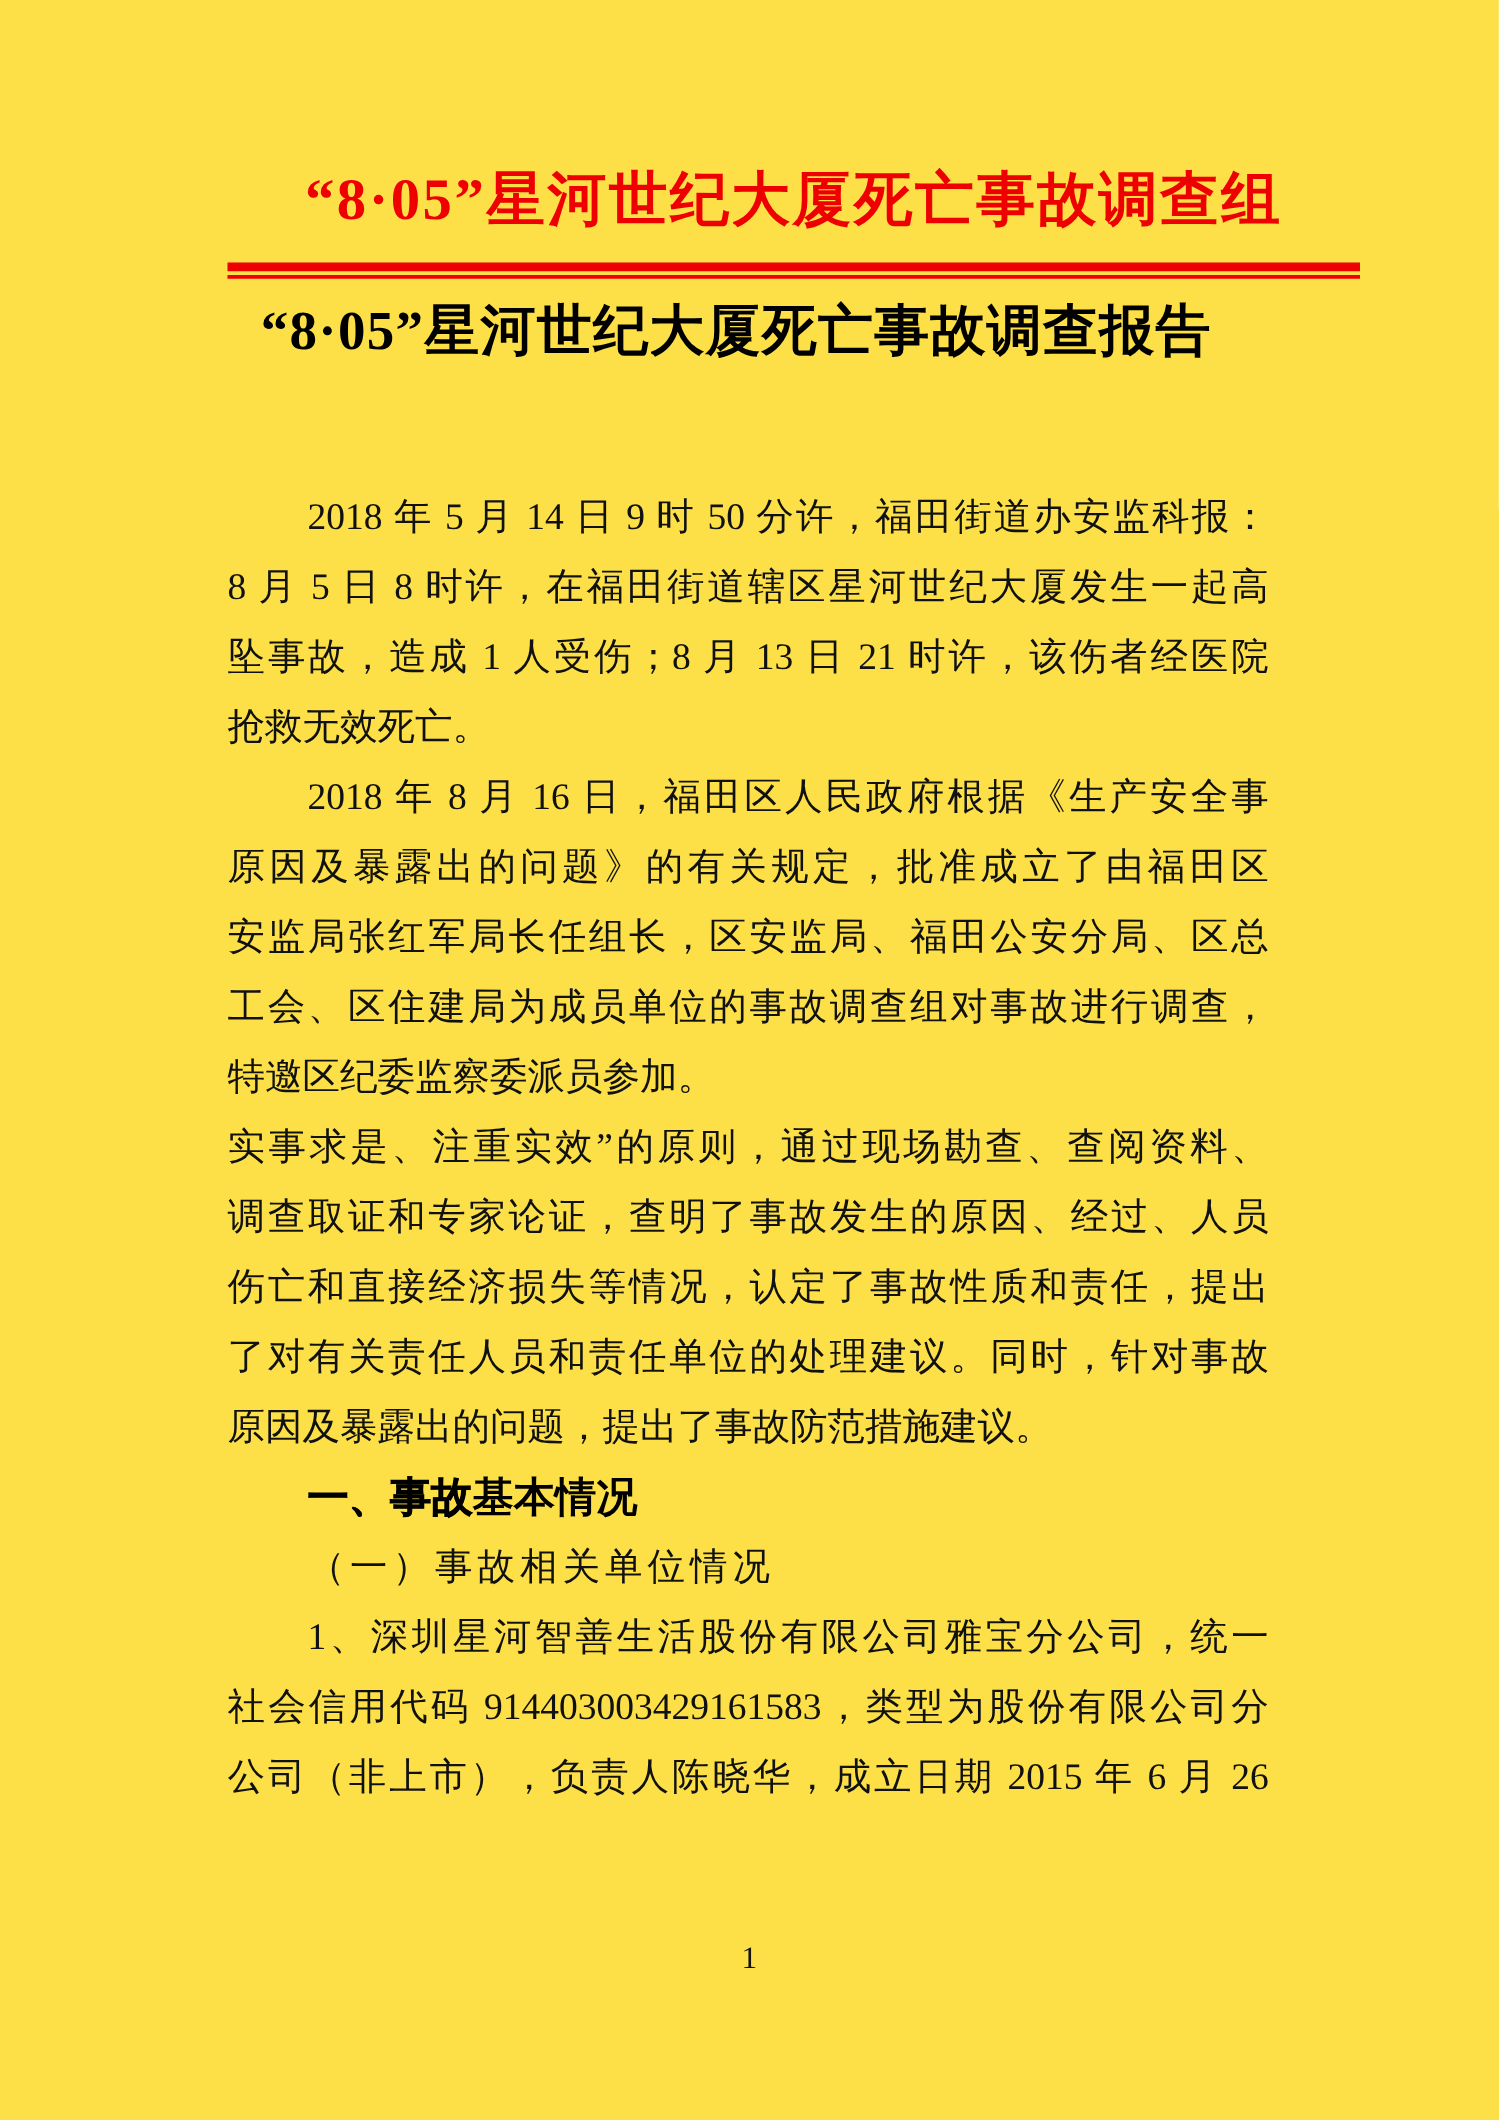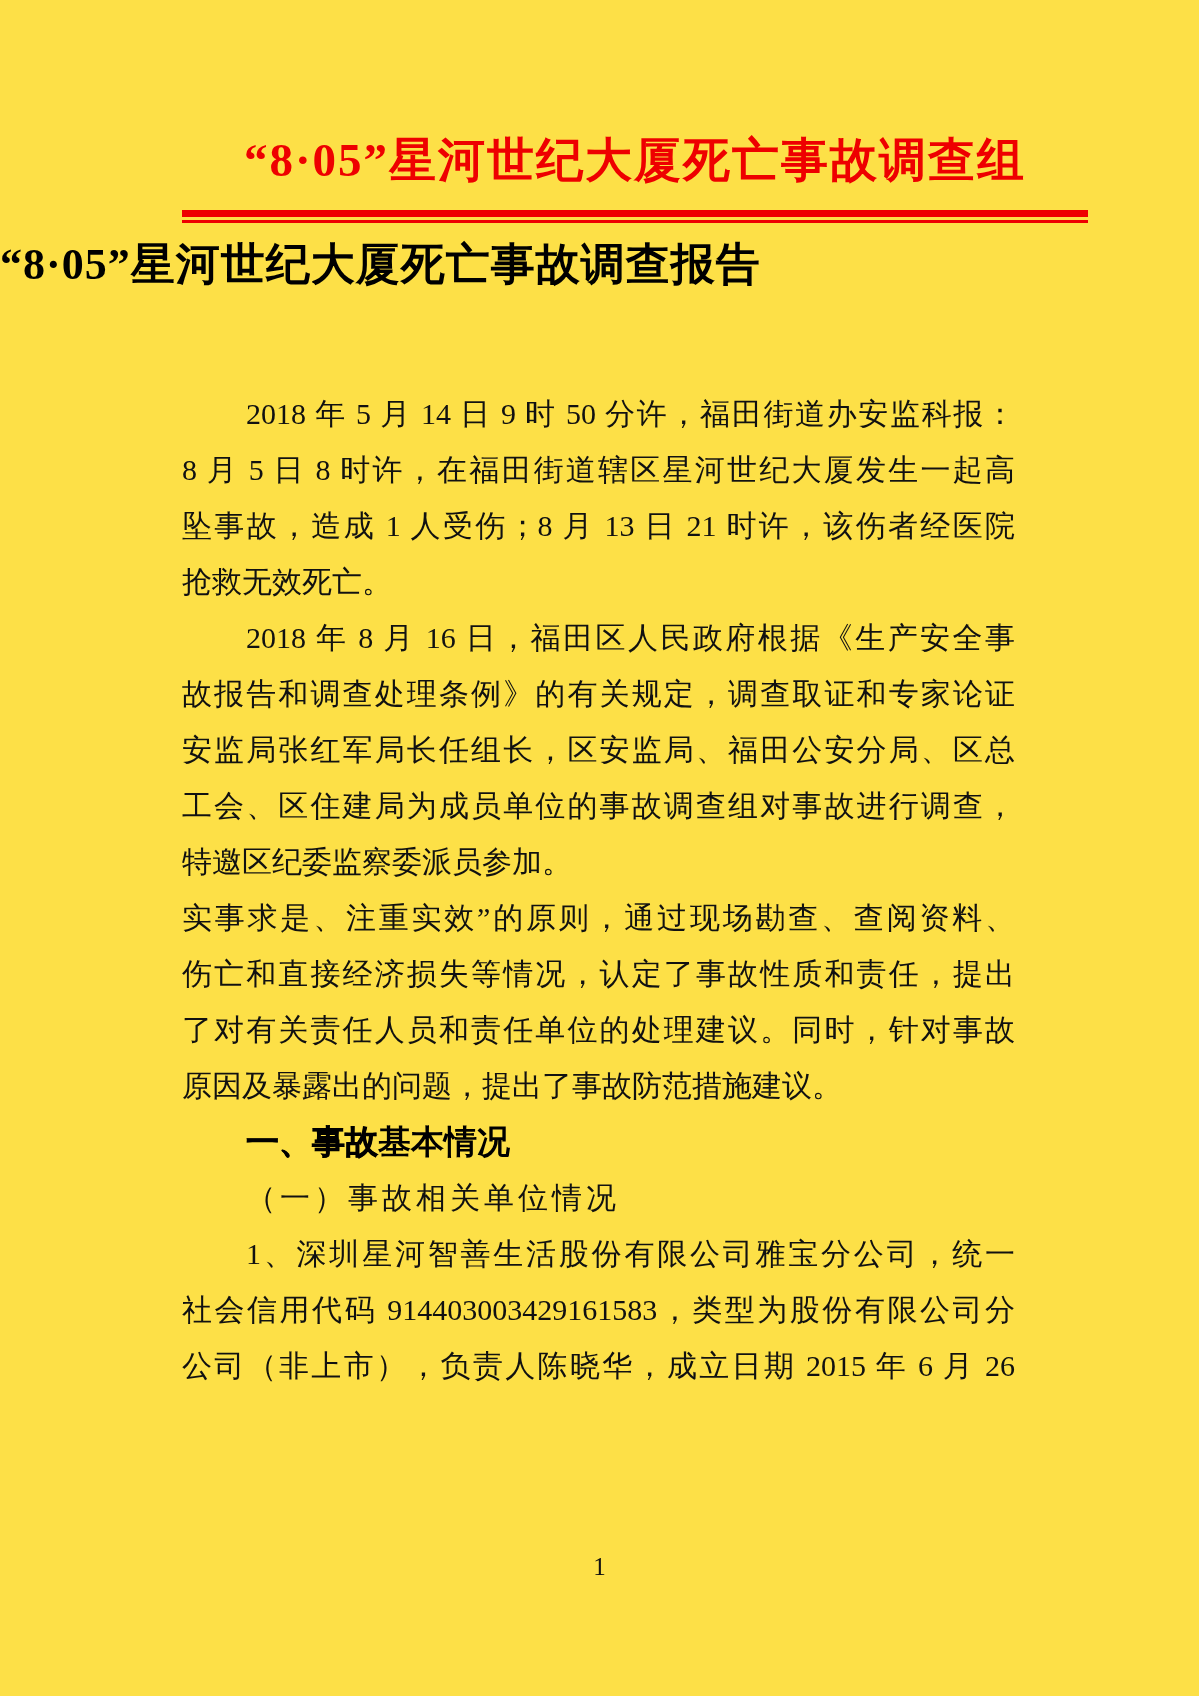--- a/index.html
+++ b/index.html
@@ -42,20 +42,21 @@
     border-bottom: 3px solid var(--accent-red, #ee0000);
   }
   .doc-title {
     position: absolute;
     left: 0;
     top: 233px;
     width: 1178px;
     height: 64px;
     line-height: 64px;
     margin: 0;
+    text-align: center;
     font-size: 44px;
     font-weight: 700;
     letter-spacing: 1px;
     color: #000000;
     font-family: "Liberation Serif", "DejaVu Serif", serif;
     white-space: nowrap;
   }
   .body-block {
     position: absolute;
     left: 182px;
@@ -118,25 +119,26 @@
   <div class="red-rule"></div>
 
   <h1 class="doc-title">“8·05”星河世纪大厦死亡事故调查报告</h1>
 
   <div class="body-block" id="body-lines">
       <div class="line first">2018 年 5 月 14 日 9 时 50 分许，福田街道办安监科报：</div>
       <div class="line mid">8 月 5 日 8 时许，在福田街道辖区星河世纪大厦发生一起高</div>
       <div class="line mid">坠事故，造成 1 人受伤；8 月 13 日 21 时许，该伤者经医院</div>
       <div class="line last">抢救无效死亡。</div>
       <div class="line first">2018 年 8 月 16 日，福田区人民政府根据《生产安全事</div>
-      <div class="line mid">故报告和调查处理条例》的有关规定，调查取证和专家论证</div>
+      <div class="line mid">原因及暴露出的问题》的有关规定，批准成立了由福田区</div>
       <div class="line mid">安监局张红军局长任组长，区安监局、福田公安分局、区总</div>
       <div class="line mid">工会、区住建局为成员单位的事故调查组对事故进行调查，</div>
       <div class="line last">特邀区纪委监察委派员参加。</div>
       <div class="line mid">实事求是、注重实效”的原则，通过现场勘查、查阅资料、</div>
+      <div class="line mid">调查取证和专家论证，查明了事故发生的原因、经过、人员</div>
       <div class="line mid">伤亡和直接经济损失等情况，认定了事故性质和责任，提出</div>
       <div class="line mid">了对有关责任人员和责任单位的处理建议。同时，针对事故</div>
       <div class="line last">原因及暴露出的问题，提出了事故防范措施建议。</div>
       <div class="line h1"><span class="h1-strong">一、事故</span><span class="h1-rest">基本情况</span></div>
       <div class="line h2">（一）事故相关单位情况</div>
       <div class="line first">1、深圳星河智善生活股份有限公司雅宝分公司，统一</div>
       <div class="line mid">社会信用代码 914403003429161583，类型为股份有限公司分</div>
       <div class="line mid">公司（非上市），负责人陈晓华，成立日期 2015 年 6 月 26</div>
     </div>
 

